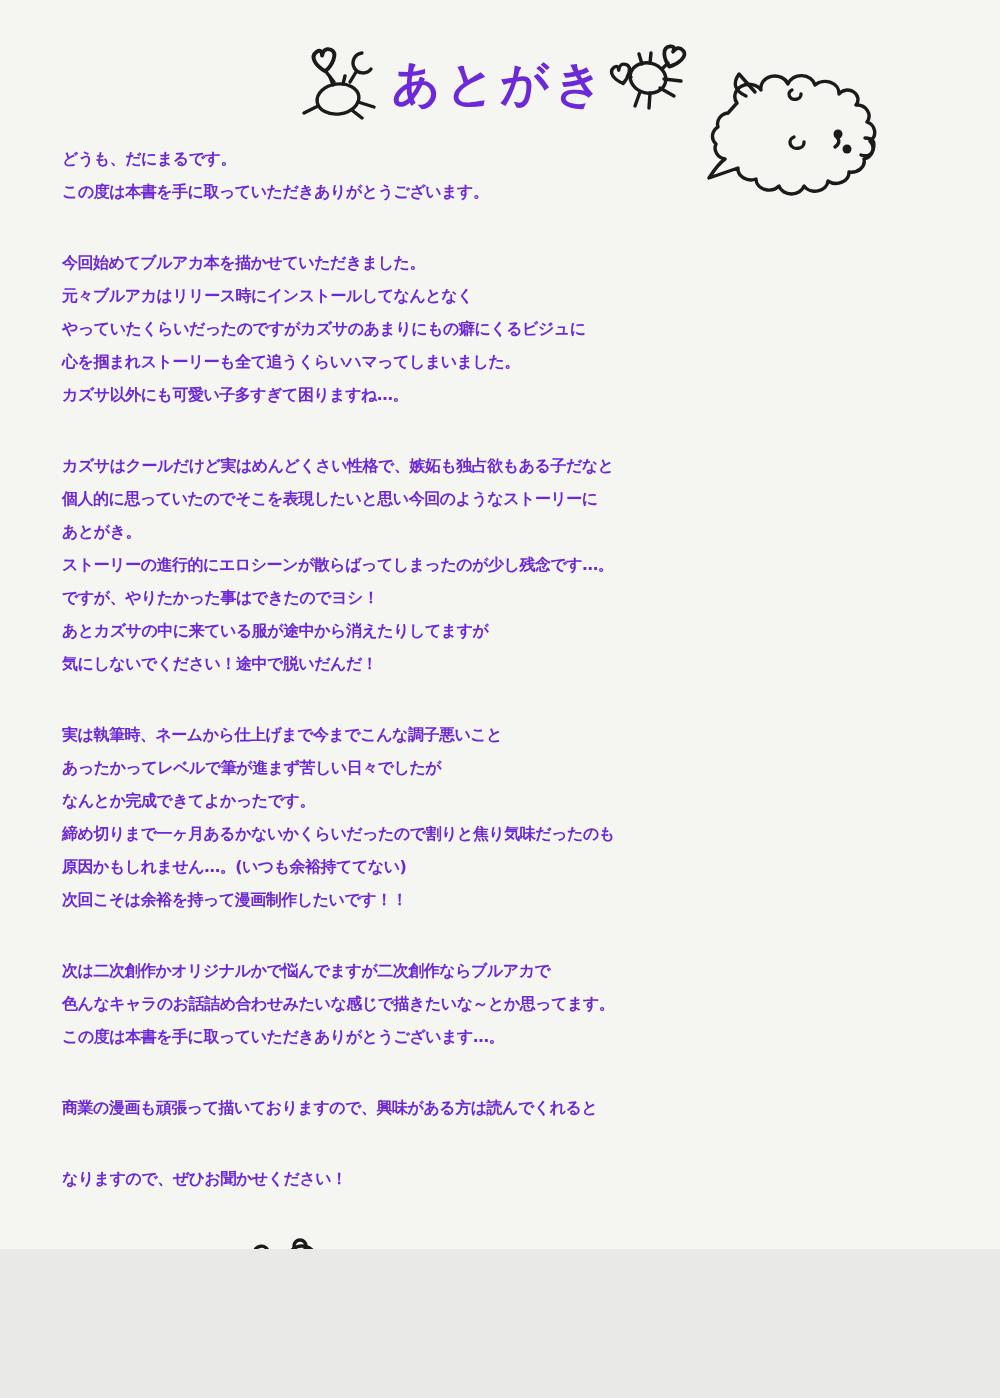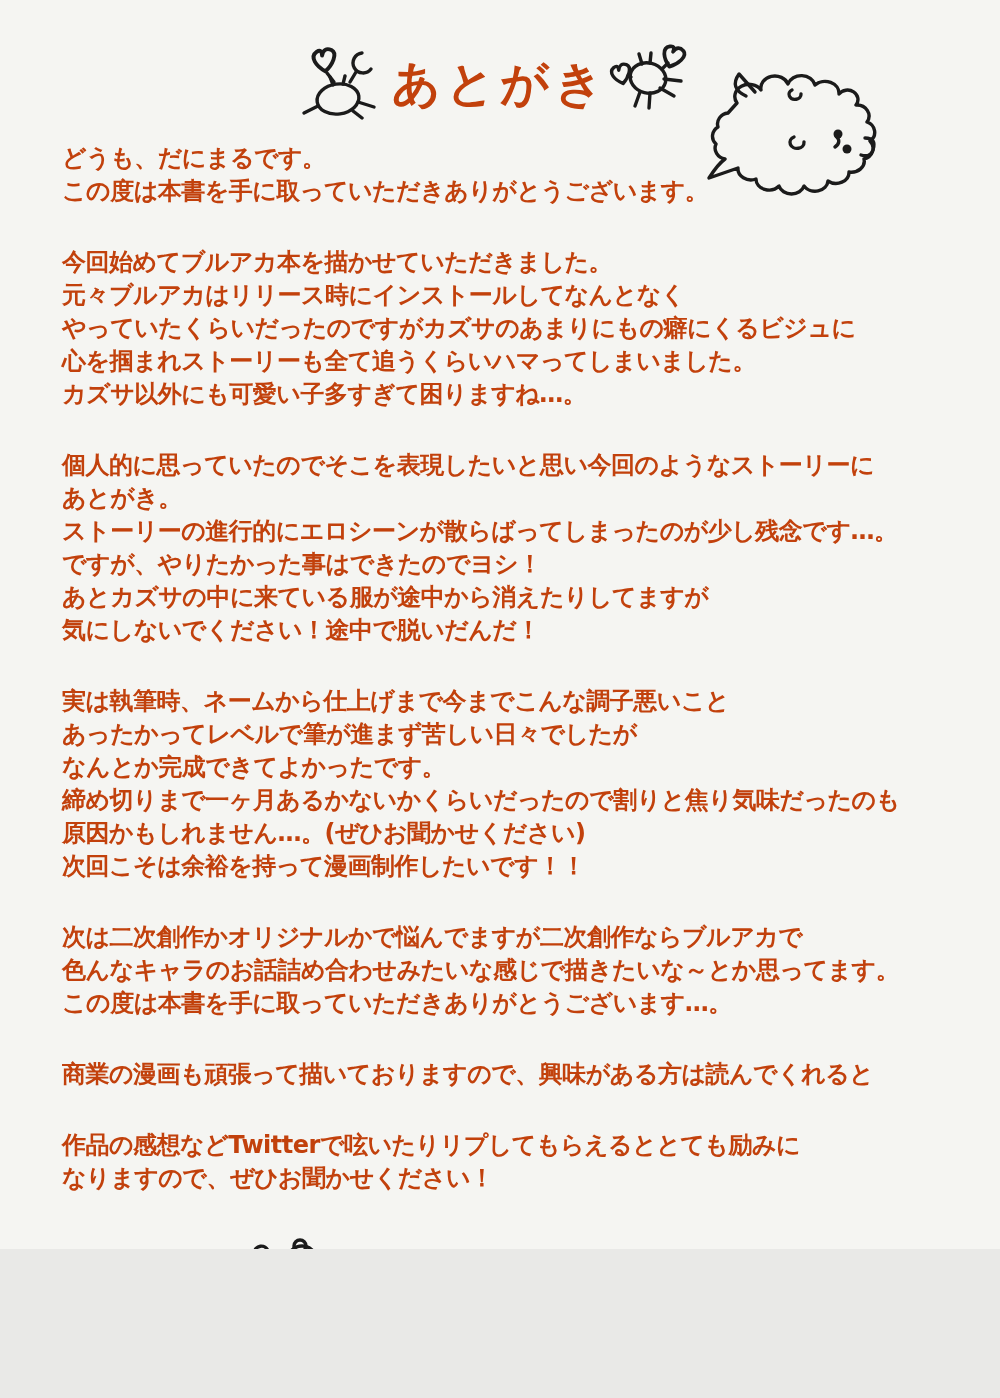--- a/index.html
+++ b/index.html
@@ -1,38 +1,38 @@
 <!DOCTYPE html>
 <html><head>
 <meta charset="utf-8">
 <style>
   html,body{margin:0;padding:0;background:#e9e9e7;}
   .page{
     position:relative;
     width:1000px;height:1249px;
     background:#f5f5f2;
     font-family:"DejaVu Sans",sans-serif;
-    color:#c2410c;
+    color:#6d28d9;
     overflow:hidden;
   }
   .title-text{
     position:absolute;top:52px;left:0;width:100%;
     text-align:center;
     font-size:48px;font-weight:bold;letter-spacing:5px;
     white-space:nowrap;
   }
   .doodle{position:absolute;}
   .doodle svg{display:block;}
   .ink-stroke{stroke:#1b1b1b;stroke-width:3.4;fill:none;stroke-linecap:round;stroke-linejoin:round;}
   .ink-fill{fill:#1b1b1b;stroke:none;}
   .content{position:absolute;left:62px;top:142px;width:925px;}
   .para{margin:0 0 38px 0;padding:0;}
   .line{
     height:33px;line-height:33px;
-    font-size:24px;font-weight:bold;
+    font-size:16px;font-weight:bold;
     white-space:nowrap;letter-spacing:-0.5px;
   }
   .farewell{
     position:absolute;left:64px;top:1283px;
     font-size:25px;font-weight:bold;letter-spacing:-0.5px;margin-left:19px;
   }
   .signature{
     position:absolute;left:703px;top:1312px;
     font-size:29px;font-weight:bold;letter-spacing:1px;
   }
@@ -113,45 +113,45 @@
       <div class="line">この度は本書を手に取っていただきありがとうございます。</div>
     </div>
     <div class="para">
       <div class="line">今回始めてブルアカ本を描かせていただきました。</div>
       <div class="line">元々ブルアカはリリース時にインストールしてなんとなく</div>
       <div class="line">やっていたくらいだったのですがカズサのあまりにもの癖にくるビジュに</div>
       <div class="line">心を掴まれストーリーも全て追うくらいハマってしまいました。</div>
       <div class="line">カズサ以外にも可愛い子多すぎて困りますね…。</div>
     </div>
     <div class="para">
+      <div class="line">カズサはクールだけど実はめんどくさい性格で、嫉妬も独占欲もある子だなと</div>
       <div class="line">個人的に思っていたのでそこを表現したいと思い今回のようなストーリーに</div>
       <div class="line">あとがき。</div>
       <div class="line">ストーリーの進行的にエロシーンが散らばってしまったのが少し残念です…。</div>
       <div class="line">ですが、やりたかった事はできたのでヨシ！</div>
       <div class="line">あとカズサの中に来ている服が途中から消えたりしてますが</div>
       <div class="line">気にしないでください！途中で脱いだんだ！</div>
     </div>
     <div class="para">
       <div class="line">実は執筆時、ネームから仕上げまで今までこんな調子悪いこと</div>
       <div class="line">あったかってレベルで筆が進まず苦しい日々でしたが</div>
       <div class="line">なんとか完成できてよかったです。</div>
       <div class="line">締め切りまで一ヶ月あるかないかくらいだったので割りと焦り気味だったのも</div>
-      <div class="line">原因かもしれません…。(ぜひお聞かせください)</div>
+      <div class="line">原因かもしれません…。(いつも余裕持ててない)</div>
       <div class="line">次回こそは余裕を持って漫画制作したいです！！</div>
     </div>
     <div class="para">
       <div class="line">次は二次創作かオリジナルかで悩んでますが二次創作ならブルアカで</div>
       <div class="line">色んなキャラのお話詰め合わせみたいな感じで描きたいな～とか思ってます。</div>
       <div class="line">この度は本書を手に取っていただきありがとうございます…。</div>
     </div>
     <div class="para">
       <div class="line">商業の漫画も頑張って描いておりますので、興味がある方は読んでくれると</div>
     </div>
     <div class="para">
-      <div class="line">作品の感想などTwitterで呟いたりリプしてもらえるととても励みに</div>
       <div class="line">なりますので、ぜひお聞かせください！</div>
     </div>
   </div>
 
   <div class="farewell">ではでは…</div>
   <div class="signature">だにまる</div>
 
   <div class="doodle" style="left:215px;top:1238px;">
     <svg width="160" height="150" viewBox="0 0 160 150">
       <path class="ink-stroke" d="M30 45

